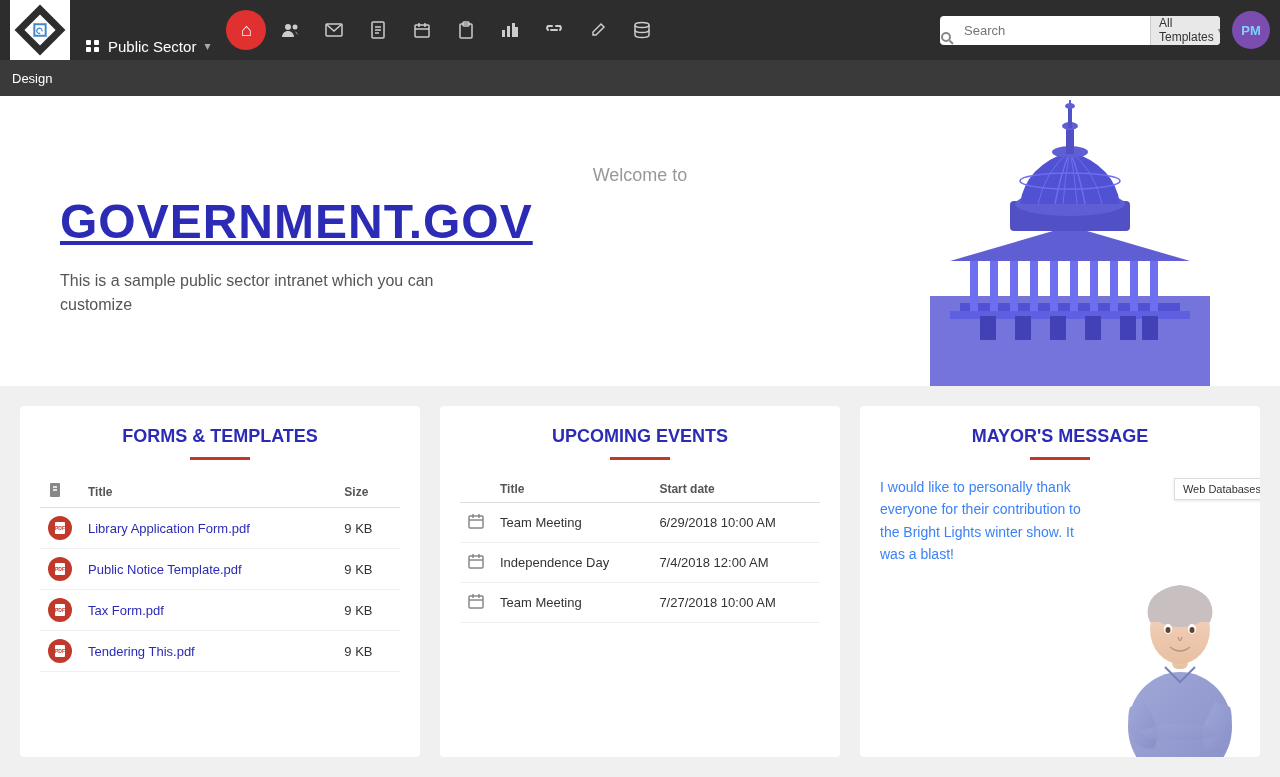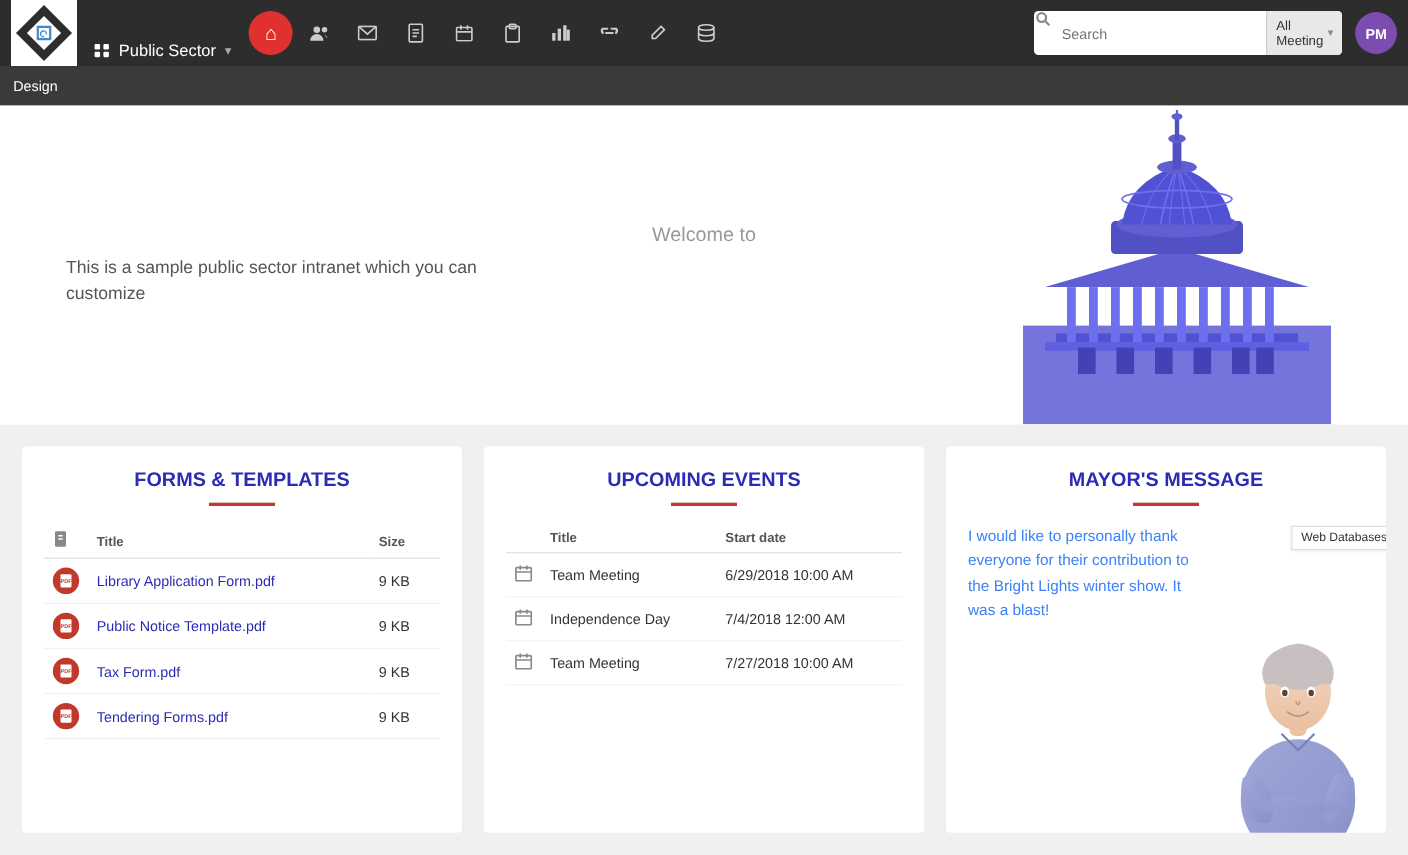--- a/index.html
+++ b/index.html
@@ -66,25 +66,25 @@
       justify-content: center;
       cursor: pointer;
       color: #ccc;
       font-size: 18px;
       transition: background 0.2s;
     }
     .nav-icon-btn.home-btn { background: #e03030; color: #fff; }
     .nav-spacer { flex: 1; }
     .search-bar {
       display: flex;
-      align-items: flex-start;
+      align-items: flex-end;
       background: #fff;
       border-radius: 4px;
       overflow: hidden;
-      height: 40px;
+      height: 29px;
       width: 280px;
     }
     .search-input {
       border: none;
       outline: none;
       padding: 0 10px;
       font-size: 13px;
       flex: 1;
       height: 100%;
     }
@@ -94,21 +94,21 @@
       align-items: center;
       justify-content: center;
       color: #888;
       font-size: 14px;
     }
     .avatar-btn {
       width: 38px;
       height: 38px;
       border-radius: 50%;
       background: #7c4db0;
-      color: #ffffff;
+      color: #7dd3fc;
       font-size: 13px;
       font-weight: bold;
       display: flex;
       align-items: center;
       justify-content: center;
       cursor: pointer;
       margin-left: 8px;
     }
 
     
@@ -361,37 +361,38 @@
 
   <div class="search-bar">
     <div class="search-icon-wrap">
       <svg width="14" height="14" viewBox="0 0 14 14" fill="none" stroke="#888" stroke-width="2">
           <circle cx="6" cy="6" r="4"></circle>
           <line x1="9.5" y1="9.5" x2="13" y2="13"></line>
         </svg>
     </div>
     <input class="search-input" type="text" placeholder="Search" style="">
     <div class="section-select-wrap">
-      <span>All Meeting</span>
+      <span>All Templates</span>
       <span style="color:#888;font-size:10px;">▾</span>
     </div>
   </div>
 
   <div class="avatar-btn">
     <span>PM</span>
   </div>
 </div>
 
 <div class="design-bar">
   <span class="design-label">Design</span>
 </div>
 
 <div class="hero">
   <div class="hero-content">
     <div class="welcome-text">Welcome to</div>
+    <div class="hero-title">GOVERNMENT.GOV</div>
     <div class="hero-desc">This is a sample public sector intranet which you can customize</div>
   </div>
 
   <div class="hero-image">
     <svg viewBox="0 0 400 290" xmlns="http://www.w3.org/2000/svg" style="width:400px;height:290px;opacity:0.85;">
 
       <defs>
         <linearGradient id="bg" x1="0" y1="0" x2="0" y2="1">
           <stop offset="0" stop-color="#f0f0ff"></stop>
           <stop offset="1" stop-color="#d0d0f0"></stop>
@@ -510,21 +511,21 @@
     </tr>
           <tr>
       <td>
         <div class="pdf-icon">
           <svg width="12" height="14" viewBox="0 0 12 14" fill="white">
             <rect x="1" y="1" width="10" height="12" rx="1"></rect>
             <text x="6" y="9" text-anchor="middle" font-size="5" fill="#c0392b" font-weight="bold">PDF</text>
           </svg>
         </div>
       </td>
-      <td style="color:#2b2bb5;cursor:pointer;">Tendering Forms.pdf</td>
+      <td style="color:#2b2bb5;cursor:pointer;">Tendering This.pdf</td>
       <td>9 KB</td>
     </tr>
         </tbody>
     </table>
   </div>
 
   <div class="card">
     <div class="card-title">UPCOMING EVENTS</div>
     <div class="card-divider"></div>
     <table class="events-table">

